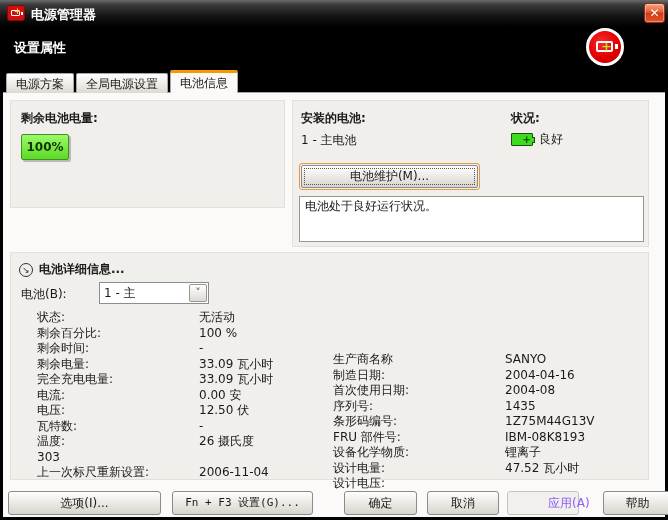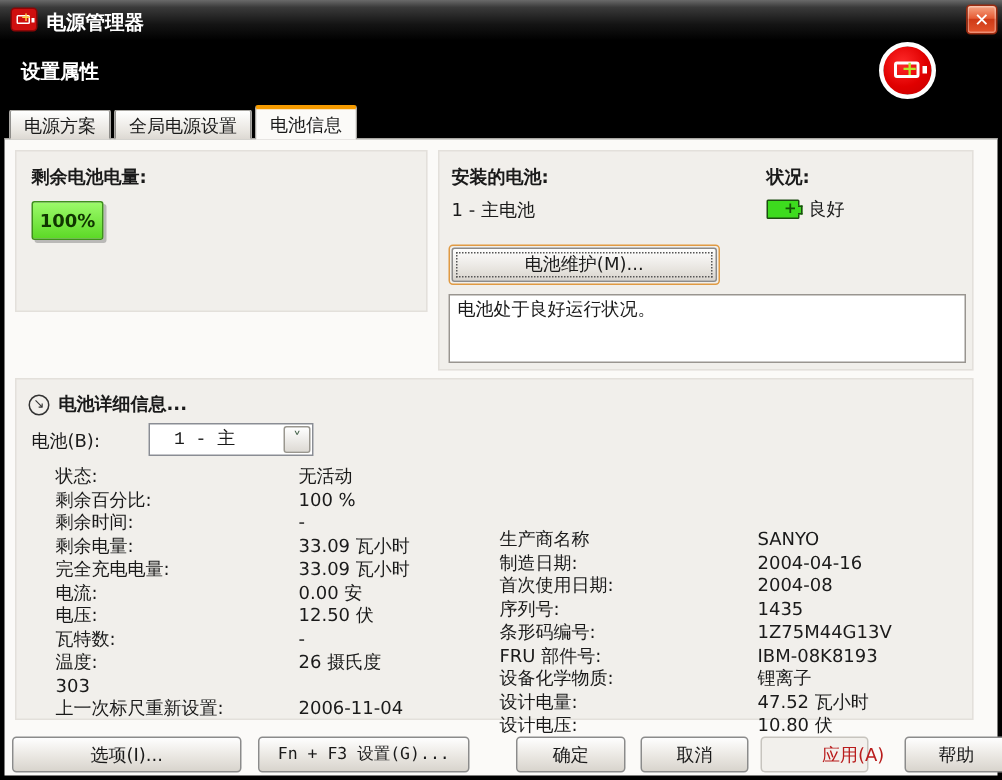--- a/index.html
+++ b/index.html
@@ -98,21 +98,21 @@
   .dt-header { position:absolute; left:8px; top:8px; display:flex; align-items:center; gap:6px; }
   .circle-arrow {
     width:14px; height:14px; border:1px solid #333; border-radius:50%;
     font-size:9px; line-height:13px; text-align:center; color:#333;
   }
   .dt-select-label { position:absolute; left:10px; top:33px; }
   .combo {
     position:absolute; left:88px; top:29px; width:110px; height:22px;
     background:#fff; border:1px solid #8a8d94; display:flex; align-items:center;
   }
-  .combo .val { flex:1; padding-left:16px; line-height:20px;font-family:Liberation Mono, monospace; }
+  .combo .val { flex:1; padding-left:4px; line-height:20px; }
   .combo .arrow-btn {
     width:18px; height:18px; margin-right:1px;
     background:linear-gradient(#ffffff, #dddad4); border:1px solid #9a978f;
     border-radius:2px; text-align:center; line-height:15px; font-size:11px; color:#44624a;
   }
   .col { position:absolute; top:57px; line-height:15.5px; }
   .col-left  { left:10px;  width:305px;margin-left:16px; }
   .col-right { left:322px; width:312px;margin-top:42px; }
   .drow { display:flex; }
   .drow .lbl { flex:0 0 162px; }
@@ -122,21 +122,21 @@
   .btn {
     position:absolute; top:398px; height:24px;
     background:linear-gradient(#fefefe, #eae7e2 55%, #d8d4cd);
     border:1px solid #8b8b8b; border-radius:3px; text-align:center;
     line-height:22px; font-size:12px; color:#1a1a1a; cursor:default; white-space:nowrap;
   }
   .btn-options { left:5px;   width:153px; }
   .btn-fnf3    { left:169px; width:141px; font-family:"DejaVu Sans Mono", monospace; font-size:11px; }
   .btn-ok      { left:341px; width:73px; }
   .btn-cancel  { left:424px; width:72px; }
-  .btn-apply   { left:504px; width:72px; color:#b91c1c; border-color:#c7c4be; background:#f2f0ec;padding-left:40px; }
+  .btn-apply   { left:504px; width:72px; color:#8b5cf6; border-color:#c7c4be; background:#f2f0ec;padding-left:40px; }
   .btn-help    { left:584px; width:69px;margin-left:16px; }
 </style>
 </head>
 <body>
 
 <div class="window">
 
   <div class="top-area">
     <div class="titlebar">
       <div class="title-icon">
@@ -270,21 +270,20 @@
           <div class="drow">
             <span class="lbl">设备化学物质:</span>
             <span class="val">锂离子</span>
           </div>
           <div class="drow">
             <span class="lbl">设计电量:</span>
             <span class="val">47.52 瓦小时</span>
           </div>
           <div class="drow">
             <span class="lbl">设计电压:</span>
-            <span class="val">10.80 伏</span>
           </div>
       </div>
     </div>
 
     <div class="btn btn-options">选项(I)...</div>
     <div class="btn btn-fnf3">Fn + F3 设置(G)...</div>
     <div class="btn btn-ok">确定</div>
     <div class="btn btn-cancel">取消</div>
     <div class="btn btn-apply">应用(A)</div>
     <div class="btn btn-help">帮助</div>

